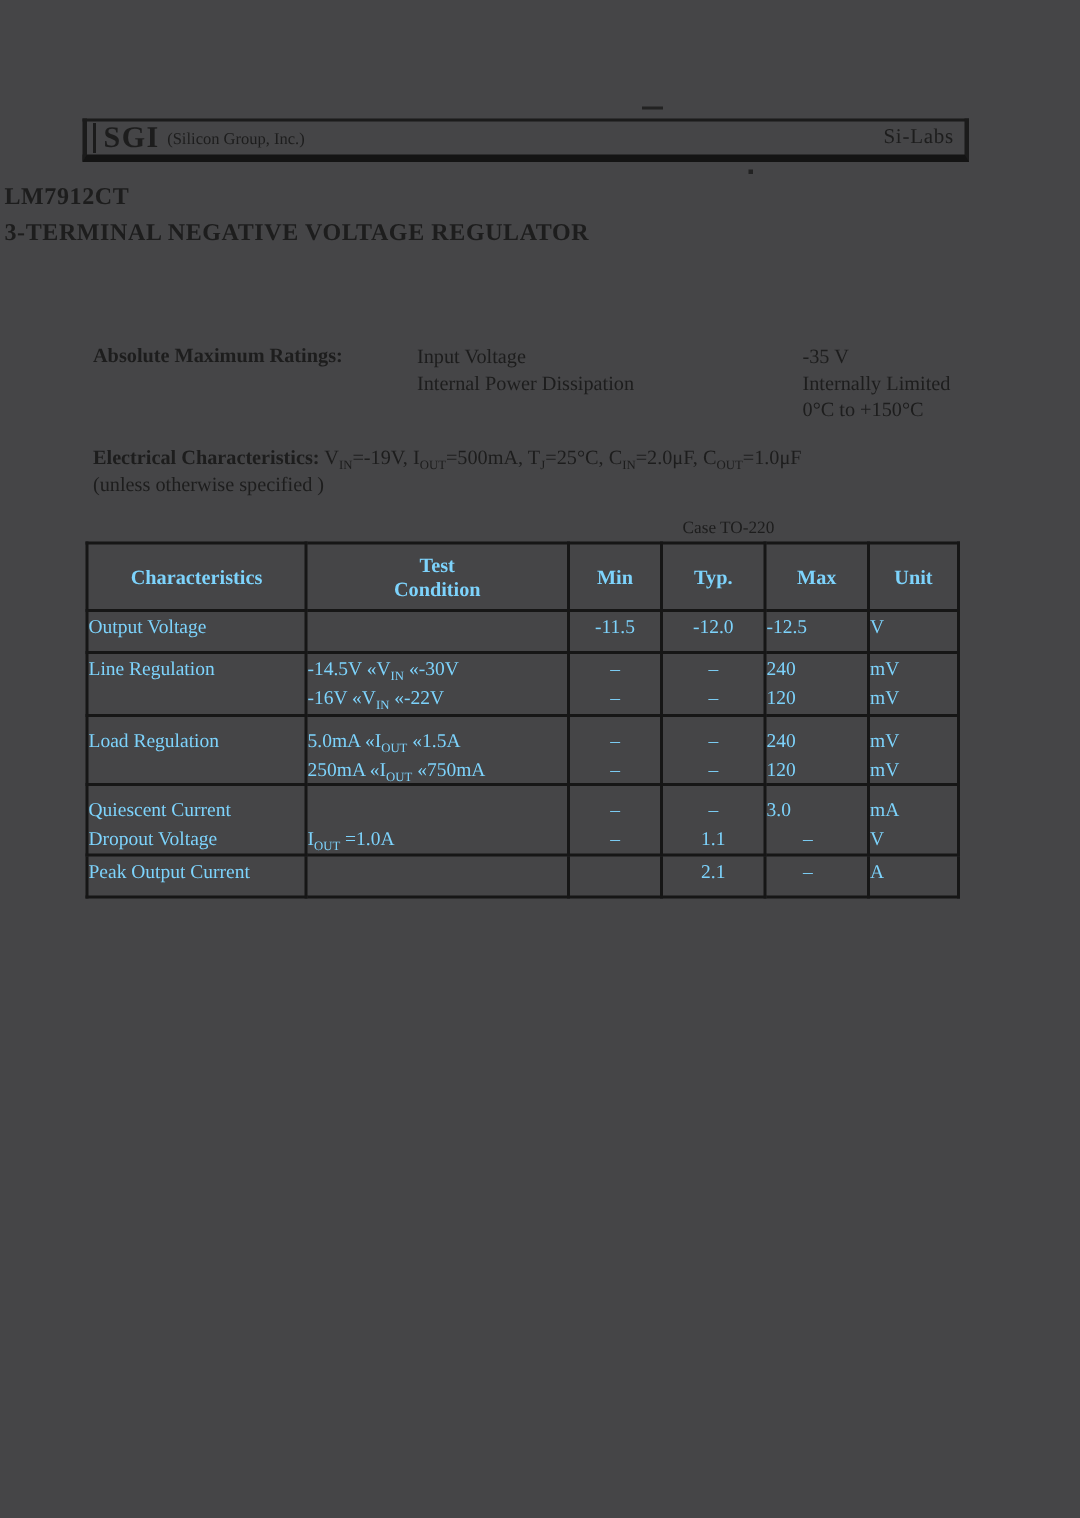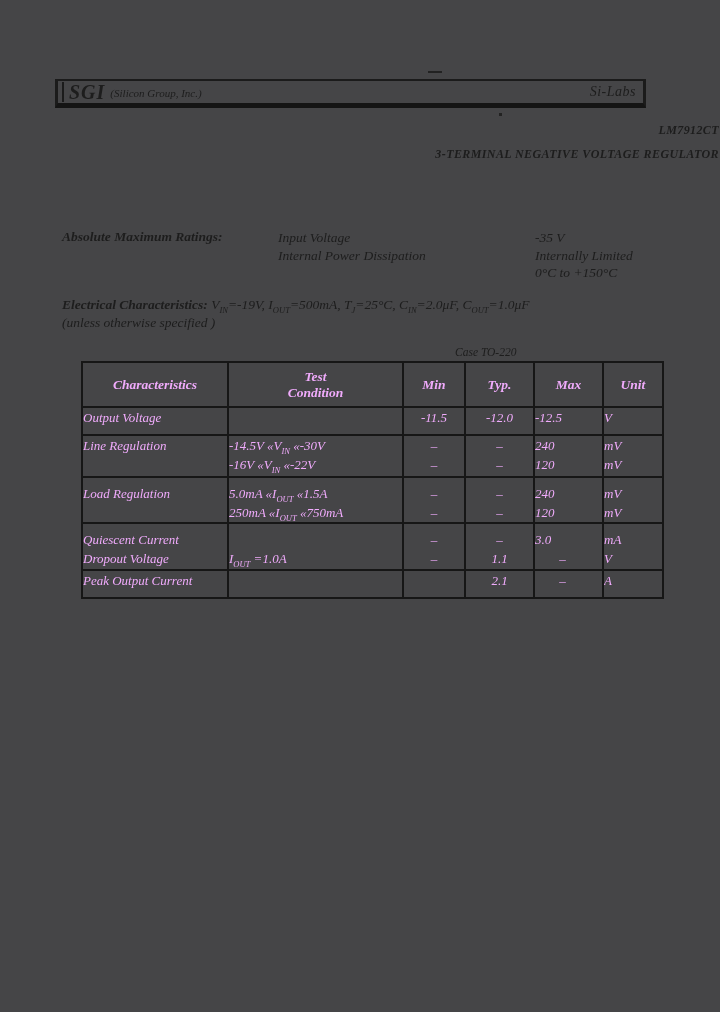--- a/index.html
+++ b/index.html
@@ -3,21 +3,21 @@
 <meta charset="utf-8">
 <style>
   html,body{margin:0;padding:0;}
   body{
     width:720px;height:1012px;
     background:#454547;
     font-family:"Liberation Serif","DejaVu Serif",serif;
     color:#1d1d1d;
     overflow:hidden;
   }
-  #page{position:relative;width:700px;height:1012px;font-style:italic;}
+  #page{position:relative;width:700px;height:1012px;}
 
   
   .brandbox{
     position:absolute;left:55px;top:79px;width:585px;height:22px;
     border-top:2px solid #1b1b1b;
     border-left:3px solid #1b1b1b;
     border-right:3px solid #1b1b1b;
     border-bottom:5px solid #141414;
     display:flex;align-items:center;
   }
@@ -25,43 +25,43 @@
     font-size:20px;font-weight:bold;letter-spacing:1px;
     margin-left:4px;padding-left:5px;border-left:2px solid #1b1b1b;
     line-height:20px;
   }
   .logo-suffix{font-size:11px;margin-left:5px;margin-top:2px;}
   .brand-right{margin-left:auto;margin-right:7px;font-size:14px;letter-spacing:0.5px;}
 
   .speck{position:absolute;background:#222;}
 
   .title-line{
-    position:absolute;left:17px;width:702px;text-align:right;
-    font-size:12px;letter-spacing:0.4px;
+    position:absolute;left:3px;width:702px;text-align:left;
+    font-size:16px;letter-spacing:0.4px;
   }
   #title1{top:123px;font-weight:bold;}
   #title2{top:147px;font-weight:600;}
 
   
   .amr-label{position:absolute;left:62px;top:229px;font-size:13.5px;font-weight:bold;}
   .amr-names{position:absolute;left:278px;top:229px;font-size:13.5px;line-height:17.6px;}
   .amr-values{position:absolute;left:535px;top:229px;font-size:13.5px;line-height:17.6px;}
 
   
   .elec{position:absolute;left:62px;top:296px;width:580px;font-size:13.5px;line-height:17.6px;}
   .elec b{font-weight:bold;}
   sub{font-size:8.5px;line-height:0;}
 
   .case-note{position:absolute;left:455px;top:346px;width:160px;text-align:left;font-size:11.5px;}
 
   
   table.spec{
     position:absolute;left:57px;top:361px;
     border-collapse:collapse;table-layout:fixed;
-    font-size:13px;color:#f0abfc;margin-left:24px;
+    font-size:13px;color:#7dd3fc;
   }
   table.spec td,table.spec th{
     border:2px solid #161616;
     padding:0;vertical-align:top;overflow:hidden;
   }
   table.spec th{font-size:13.5px;font-weight:bold;vertical-align:middle;text-align:center;line-height:16px;}
   .cell-line{line-height:19px;height:19px;white-space:nowrap;}
   td.c-char{padding:4px 2px 0 8px;}
   td.c-cond{padding:4px 2px 0 10px;}
   td.c-min,td.c-typ{text-align:center;padding-top:4px;}

